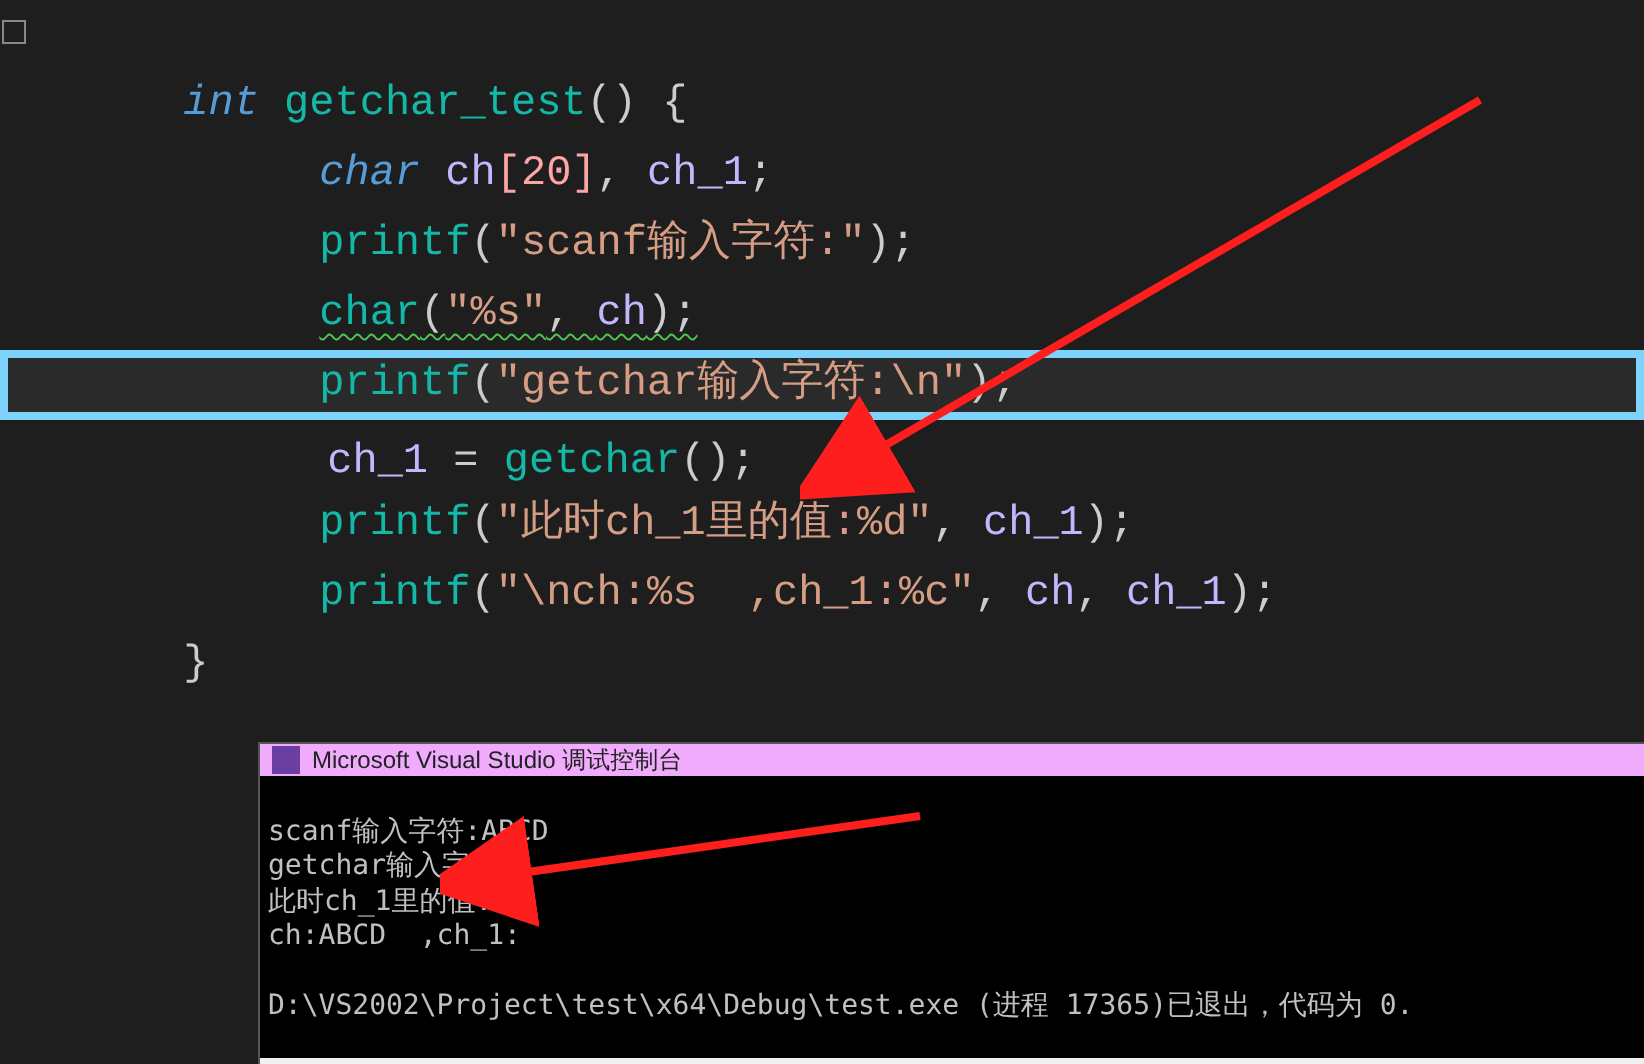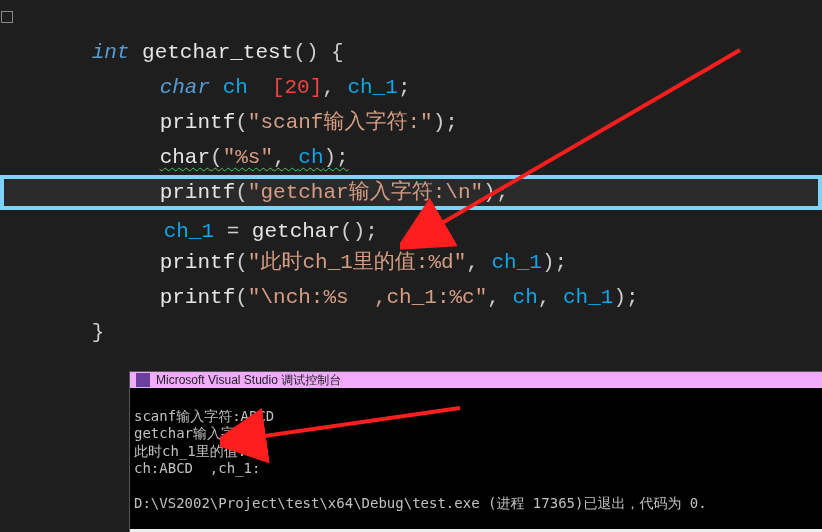--- a/index.html
+++ b/index.html
@@ -38,25 +38,25 @@
   .outline-box {
     display:inline-block;
     width:10px; height:10px;
     border:1px solid #888;
     margin-right:2px;
     vertical-align:middle;
   }
   .indent1 { padding-left: 68px; }
   .indent0 { padding-left: 0px; }
   .kw    { color: #569cd6; font-style: italic; }
-  .fn    { color: #e5e5e5; }
-  .ident { color: #0ea5e9; }
+  .fn    { color: #14b8a6; }
+  .ident { color: #c4b5fd; }
   .str2  { color: #d69d85; }
   .punct { color: #cccccc; }
-  .num   { color: #ef4444; margin-left: 24px; }
+  .num   { color: #fca5a5; }
   .brace { color: #cccccc; }
 
   .hl-line {
     background: #2a2a2a;
     border: 4px solid #7dd3fc;
     box-sizing: border-box;
   }
 
   .squiggly {
     text-decoration: underline wavy #4ec94e;

